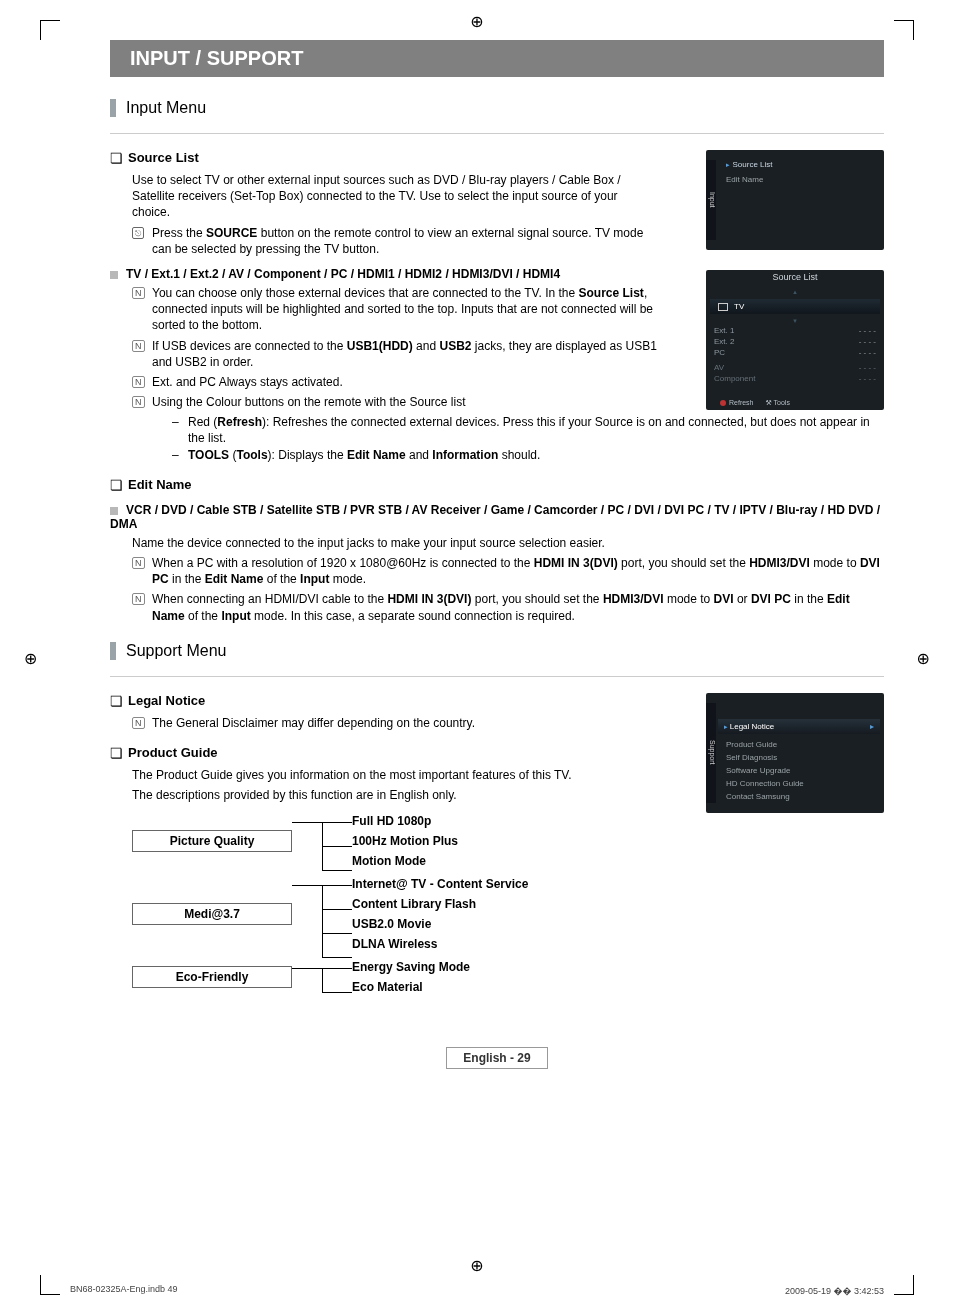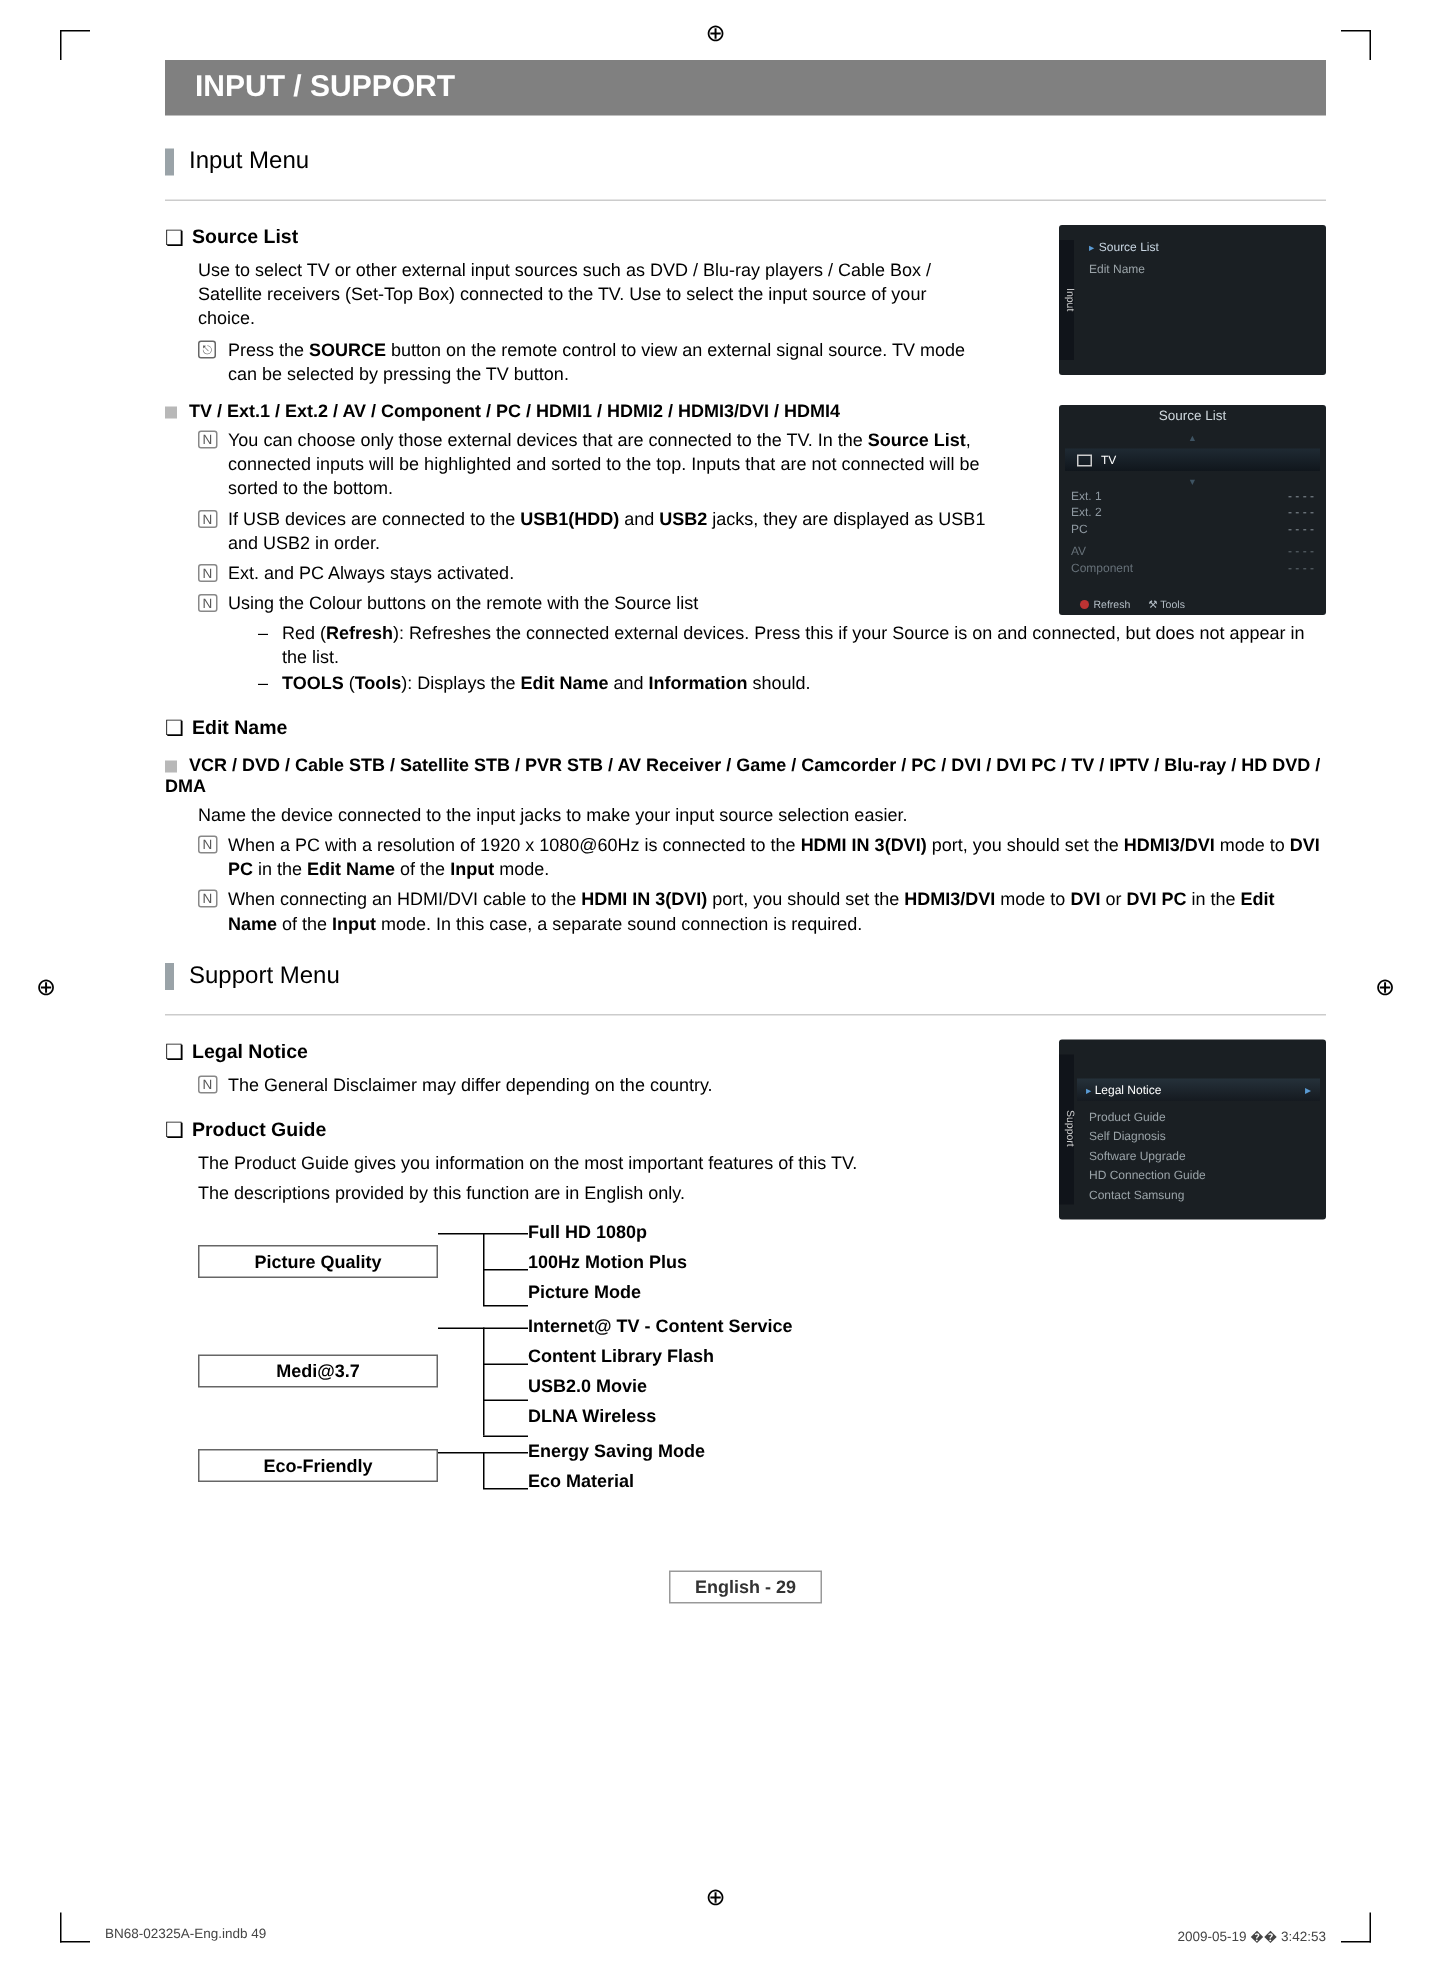--- a/index.html
+++ b/index.html
@@ -214,21 +214,21 @@
       <div class="tree-box">Picture Quality</div>
       <div class="tree-conn">
         <div class="tree-hline" style="top:11px;"></div>
         <div class="tree-vline" style="top:11px;height:48px;"></div>
         <div class="tree-hline" style="top:35px;left:30px;"></div>
         <div class="tree-hline" style="top:59px;left:30px;"></div>
       </div>
       <div class="tree-leaves">
         <div class="tree-leaf">Full HD 1080p</div>
         <div class="tree-leaf">100Hz Motion Plus</div>
-        <div class="tree-leaf">Picture Mode</div>
+        <div class="tree-leaf">Motion Mode</div>
       </div>
     </div>
     <div class="tree-row">
       <div class="tree-box">Medi@3.7</div>
       <div class="tree-conn">
         <div class="tree-hline" style="top:11px;"></div>
         <div class="tree-vline" style="top:11px;height:72px;"></div>
         <div class="tree-hline" style="top:35px;left:30px;"></div>
         <div class="tree-hline" style="top:59px;left:30px;"></div>
         <div class="tree-hline" style="top:83px;left:30px;"></div>

